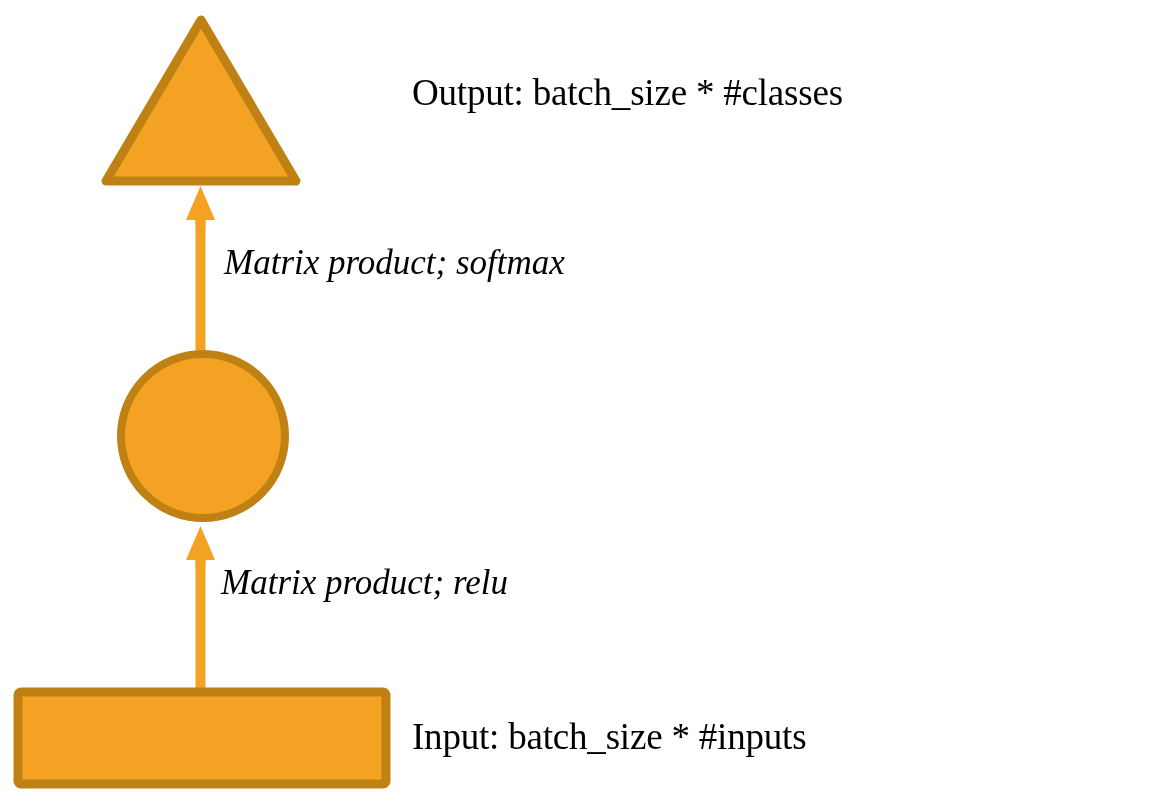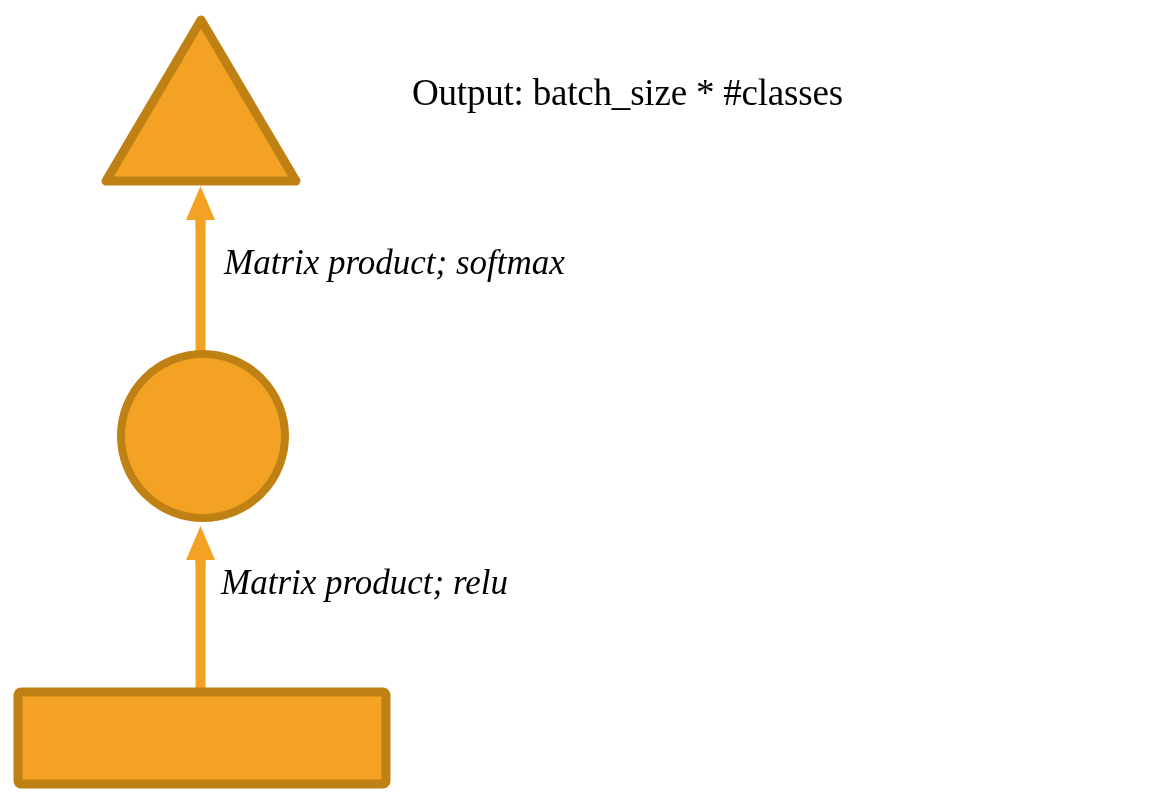--- a/index.html
+++ b/index.html
@@ -81,14 +81,15 @@
     </g>
   </svg>
 
   <div id="label-output" class="label label-major">Output: batch_size * #classes</div>
 
   <div id="label-softmax" class="label label-edge">Matrix product; softmax</div>
 
 
   <div id="label-relu" class="label label-edge">Matrix product; relu</div>
 
+  <div id="label-input" class="label label-major">Input: batch_size * #inputs</div>
 
 </div>
 
 </body></html>

